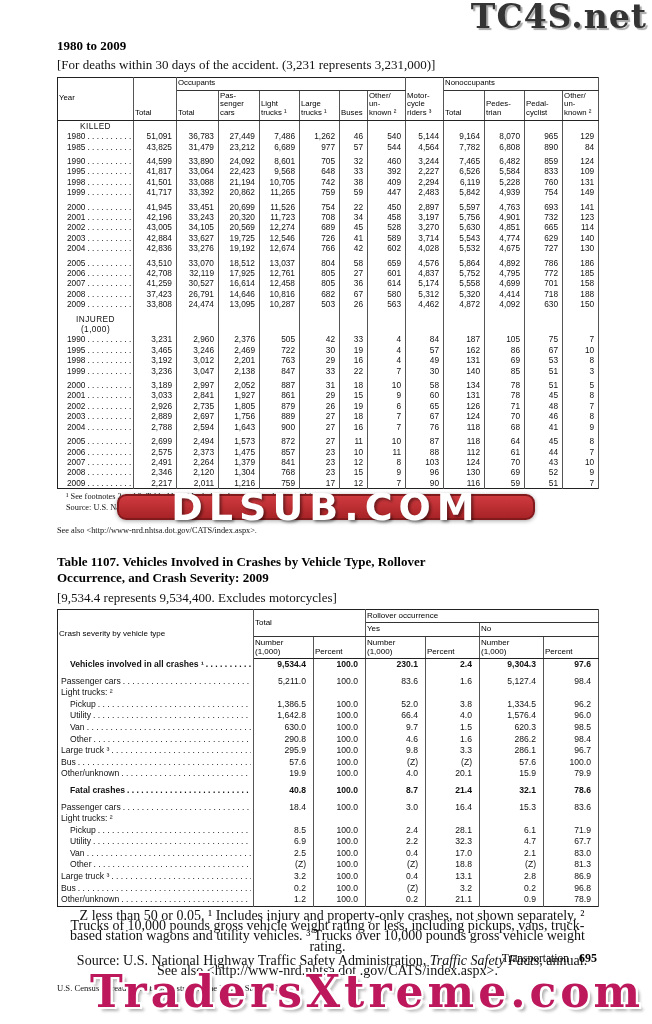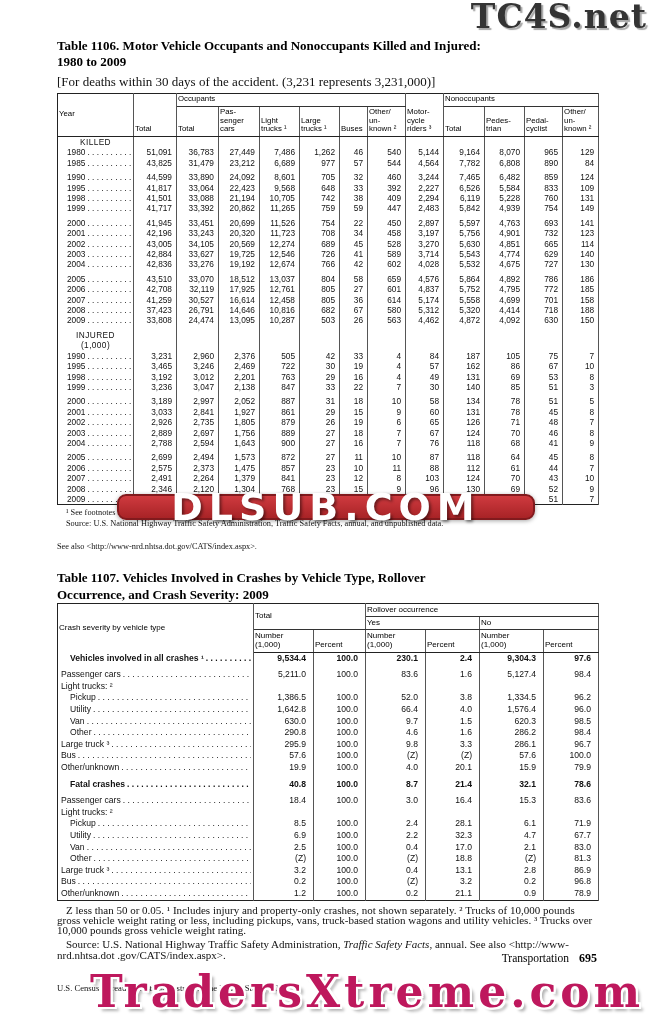--- a/index.html
+++ b/index.html
@@ -38,21 +38,21 @@
   .ind0 .lf { padding-left:3px; }
   .ind1 .lf { padding-left:12px; }
   tr.bold td { font-weight:bold; }
   #t1106 tr.gap td { height:4px; line-height:4px; }
   #t1107 tr.gap td { height:5px; line-height:5px; }
 
   .fns { font-family:"Liberation Serif", serif; font-size:8.3px; line-height:10.5px; margin-top:3px; color:#111; }
   .fns .ind { padding-left:9px; }
   .seealso { font-family:"Liberation Serif", serif; font-size:8.3px; margin-top:13px; color:#111; }
   .sec1107 { margin-top:19px; }
-  .fn-par { font-family:"Liberation Serif", serif; font-size:11px; line-height:10.3px; margin-top:4px; text-indent:9px; color:#111; }
+  .fn-par { font-family:"Liberation Serif", serif; font-size:14px; line-height:10.3px; margin-top:4px; text-indent:9px; color:#111;text-align:center; }
   .fn-par .it { font-style:italic; }
 
   .running-foot { position:absolute; right:55px; top:951px; font-family:"Liberation Serif", serif; font-size:11.5px; color:#000; }
   .running-foot .pgnum { font-weight:bold; margin-left:10px; font-size:12px; }
   .census-credit { position:absolute; left:57px; top:983px; font-family:"Liberation Serif", serif; font-size:8.6px; color:#111; }
 
   
   .wm-top { position:absolute; top:-3px; right:5px; font-family:"DejaVu Serif", serif; font-weight:bold;
             font-size:33px; letter-spacing:1px; color:#343434; text-shadow:2px 2px 1px rgba(0,0,0,0.35); }
   .wm-mid { position:absolute; left:50%; transform:translateX(-50%); top:494px; width:418px; height:26px;
@@ -69,21 +69,20 @@
 </head>
 <body>
 
 <div class="page">
 
   <div class="wm-top">TC4S.net</div>
 
   <div class="content">
 
     <div class="tbl-title">
-      <div>Table 1106. Motor Vehicle Occupants and Nonoccupants Killed and Injured:</div>
       <div>1980 to 2009</div>
     </div>
     <div class="bracket-note">[For deaths within 30 days of the accident. (3,231 represents 3,231,000)]</div>
 
     <table id="t1106">
       <colgroup>
         <col style="width:76px">
           <col style="width:43px">
           <col style="width:42px">
           <col style="width:41px">
@@ -859,20 +858,21 @@
       <div class="ind">¹ See footnotes 2 and 3, Table 1107. ² Includes other and/or unknown vehicle type.</div>
       <div class="ind">Source: U.S. National Highway Traffic Safety Administration, Traffic Safety Facts, annual, and unpublished data.</div>
     </div>
     <div class="seealso">See also &lt;http://www-nrd.nhtsa.dot.gov/CATS/index.aspx&gt;.</div>
 
     <div class="sec1107">
       <div class="tbl-title">
         <div>Table 1107. Vehicles Involved in Crashes by Vehicle Type, Rollover</div>
         <div>Occurrence, and Crash Severity: 2009</div>
       </div>
+      <div class="bracket-note">[9,534.4 represents 9,534,400. Excludes motorcycles]</div>
 
       <table id="t1107">
         <colgroup>
           <col style="width:196px">
             <col style="width:60px">
             <col style="width:52px">
             <col style="width:60px">
           <col style="width:54px">
             <col style="width:64px">
             <col style="width:55px">

